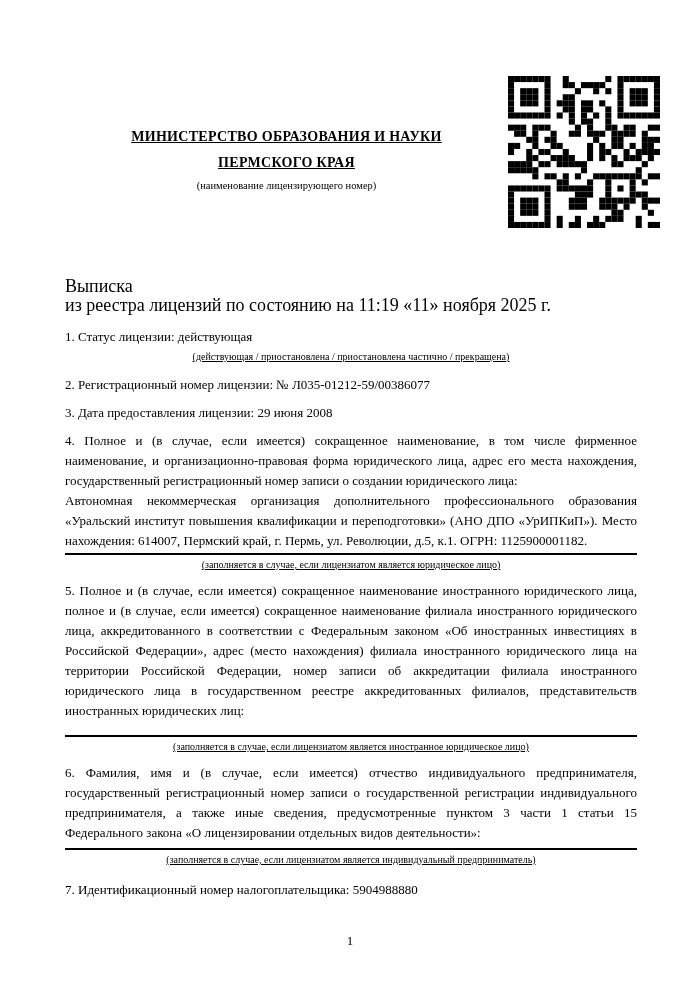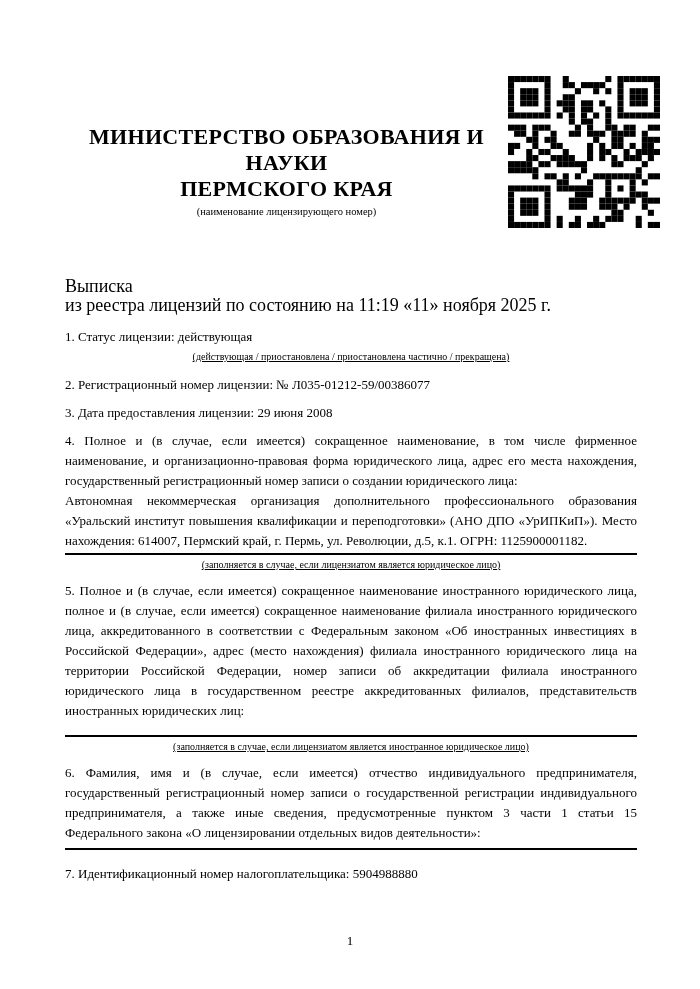--- a/index.html
+++ b/index.html
@@ -26,23 +26,24 @@
     align-items: flex-start;
     padding: 76px 40px 0 65px;
   }
   .ministry-block {
     flex: 1;
     text-align: center;
     padding-top: 48px;
   }
   .ministry-title {
     font-weight: bold;
-    font-size: 22px;
+    font-size: 14px;
     line-height: 26px;
     letter-spacing: 0.3px;
+    text-decoration: underline;
   }
   .ministry-caption {
     font-size: 10.5px;
     line-height: 13px;
     margin-top: 3px;
   }
   .qr {
     width: 152px;
     height: 152px;
     flex: 0 0 152px;
@@ -445,20 +446,21 @@
       <div class="item-value">Автономная некоммерческая организация дополнительного профессионального образования «Уральский институт повышения квалификации и переподготовки» (АНО ДПО «УрИПКиП»). Место нахождения: 614007, Пермский край, г. Пермь, ул. Революции, д.5, к.1. ОГРН: 1125900001182.</div>
       <div class="rule"></div>
       <div class="item-caption">(заполняется в случае, если лицензиатом является юридическое лицо)</div>
 
       <div class="item-text mt10">5. Полное и (в случае, если имеется) сокращенное наименование иностранного юридического лица, полное и (в случае, если имеется) сокращенное наименование филиала иностранного юридического лица, аккредитованного в соответствии с Федеральным законом «Об иностранных инвестициях в Российской Федерации», адрес (место нахождения) филиала иностранного юридического лица на территории Российской Федерации, номер записи об аккредитации филиала иностранного юридического лица в государственном реестре аккредитованных филиалов, представительств иностранных юридических лиц:</div>
       <div class="rule spaced"></div>
       <div class="item-caption">(заполняется в случае, если лицензиатом является иностранное юридическое лицо)</div>
 
       <div class="item-text mt10">6. Фамилия, имя и (в случае, если имеется) отчество индивидуального предпринимателя, государственный регистрационный номер записи о государственной регистрации индивидуального предпринимателя, а также иные сведения, предусмотренные пунктом 3 части 1 статьи 15 Федерального закона «О лицензировании отдельных видов деятельности»:</div>
       <div class="rule spaced-sm"></div>
+      <div class="item-caption">(заполняется в случае, если лицензиатом является индивидуальный предприниматель)</div>
 
       <div class="item-text mt14">7. Идентификационный номер налогоплательщика: 5904988880</div>
 
     </div>
   </div>
 
   <div class="footer">1</div>
 
 </div>
 

